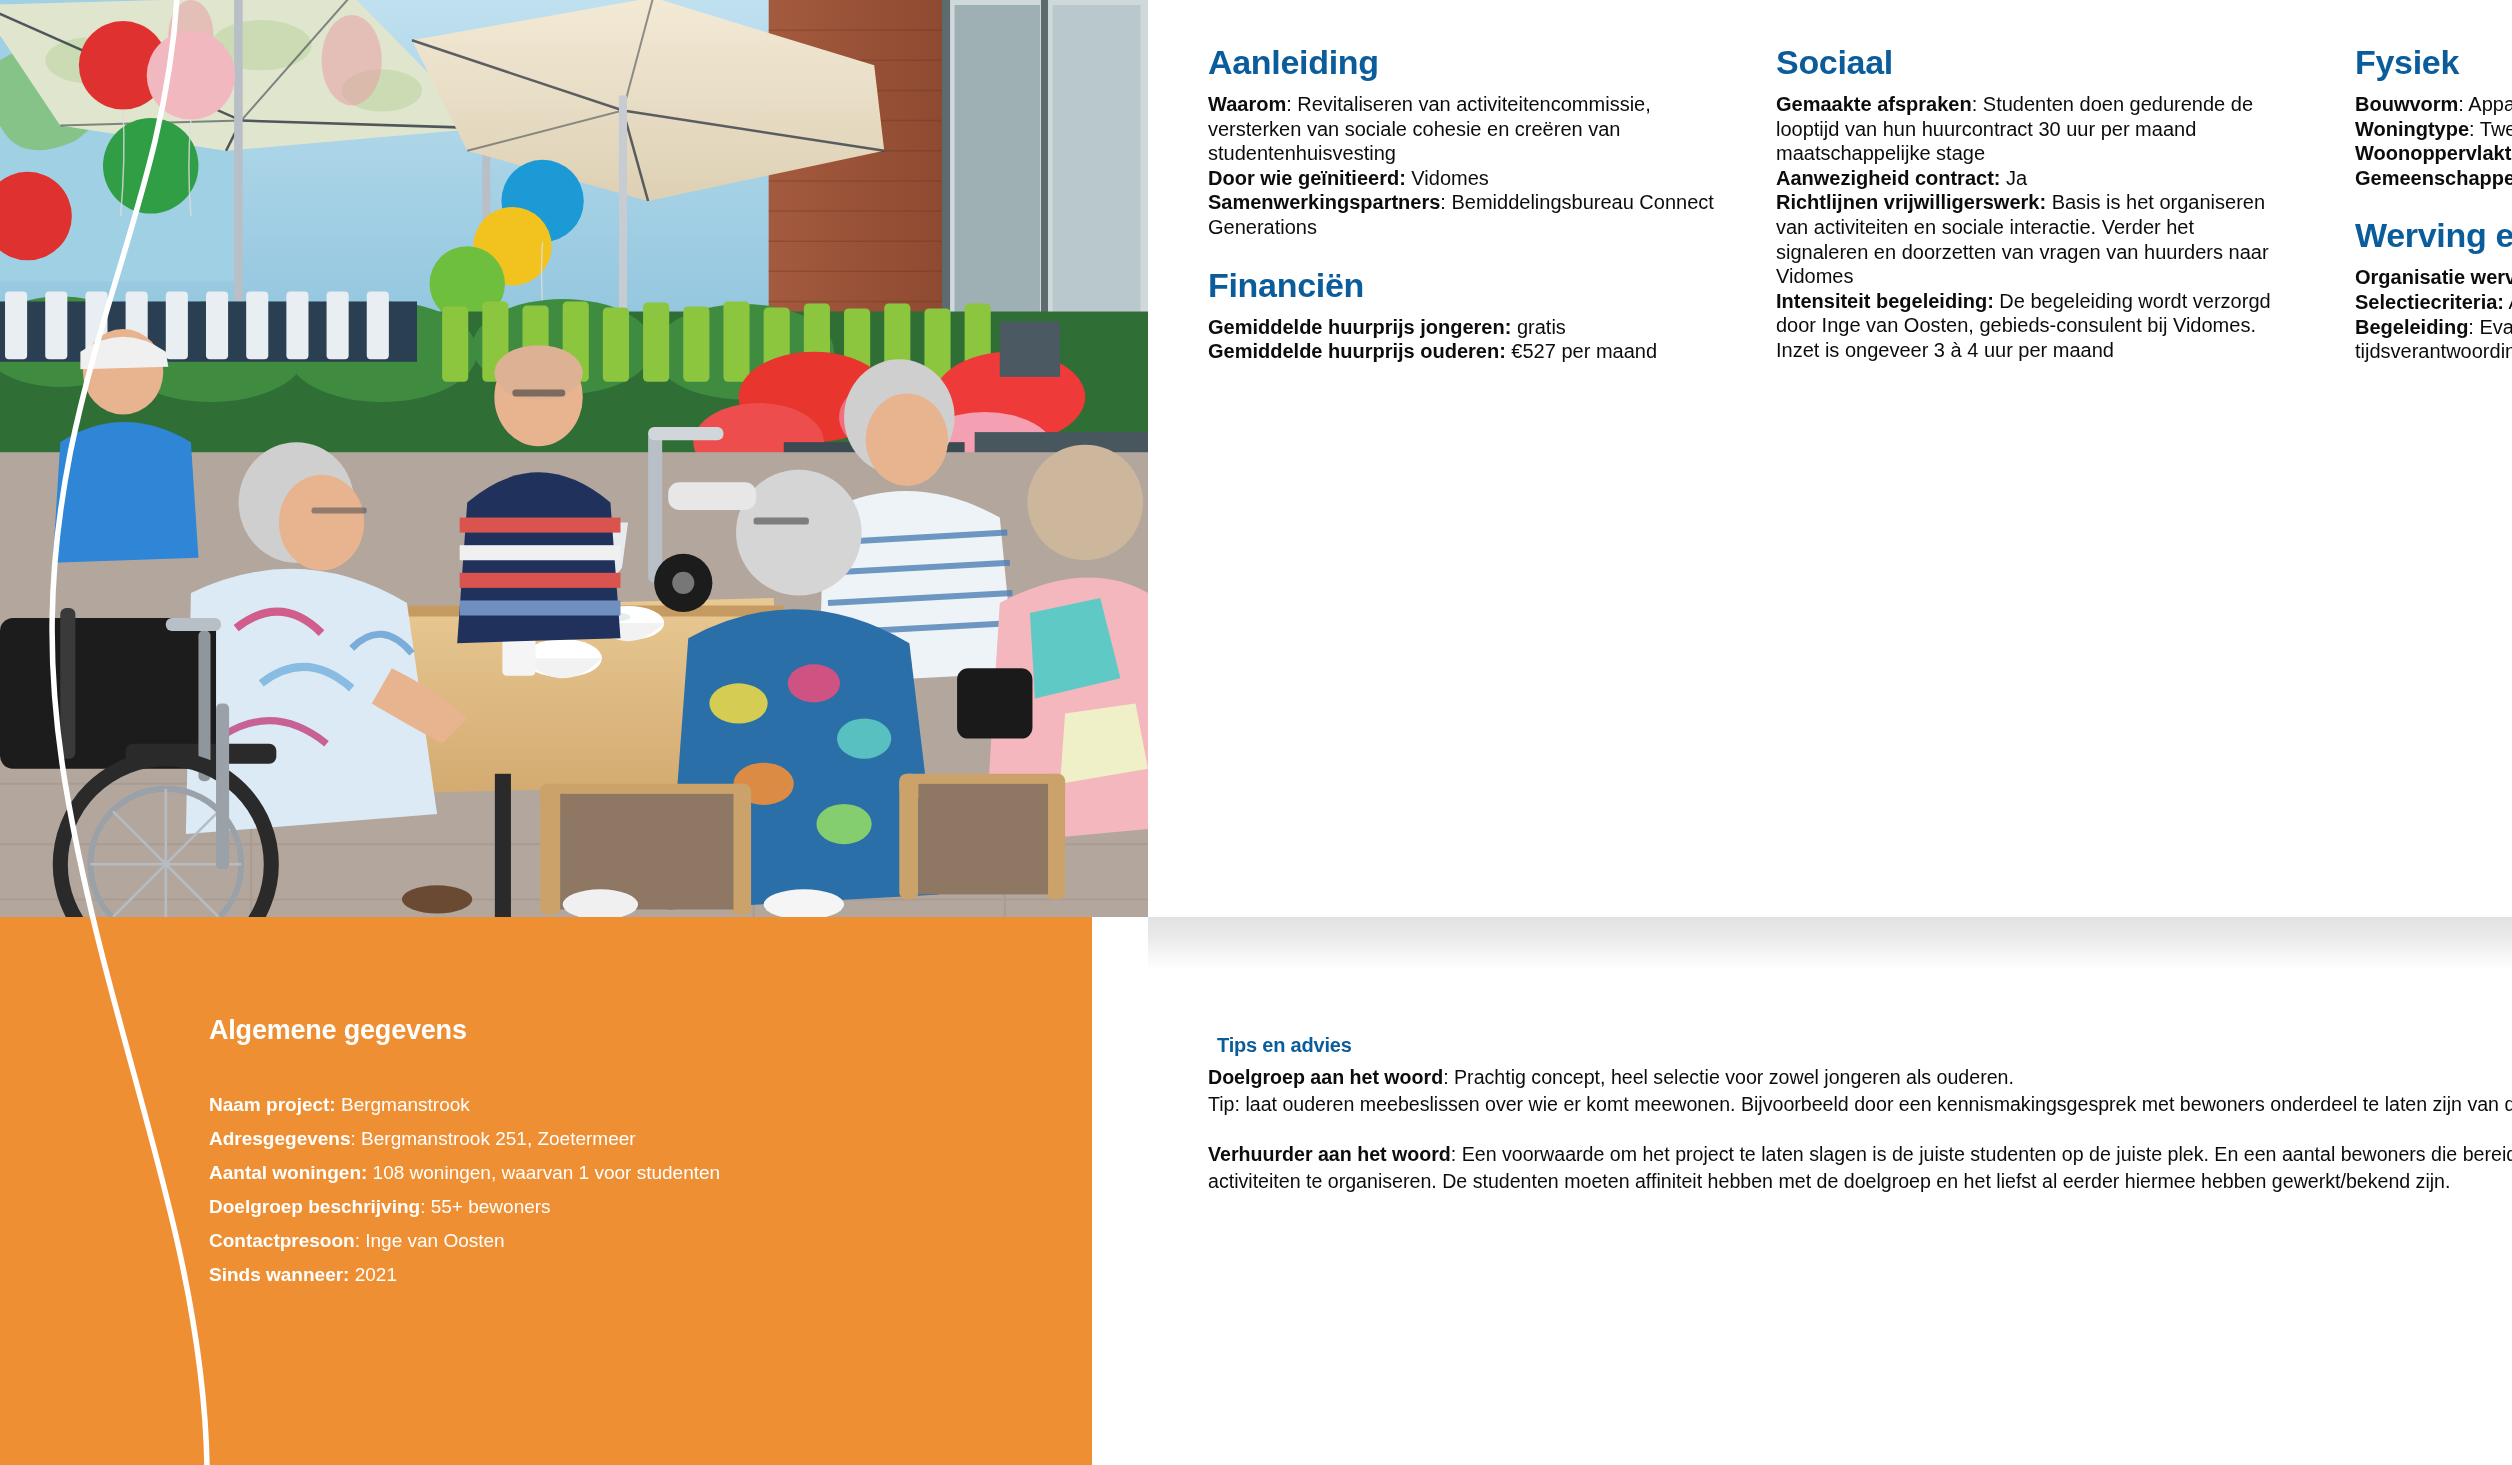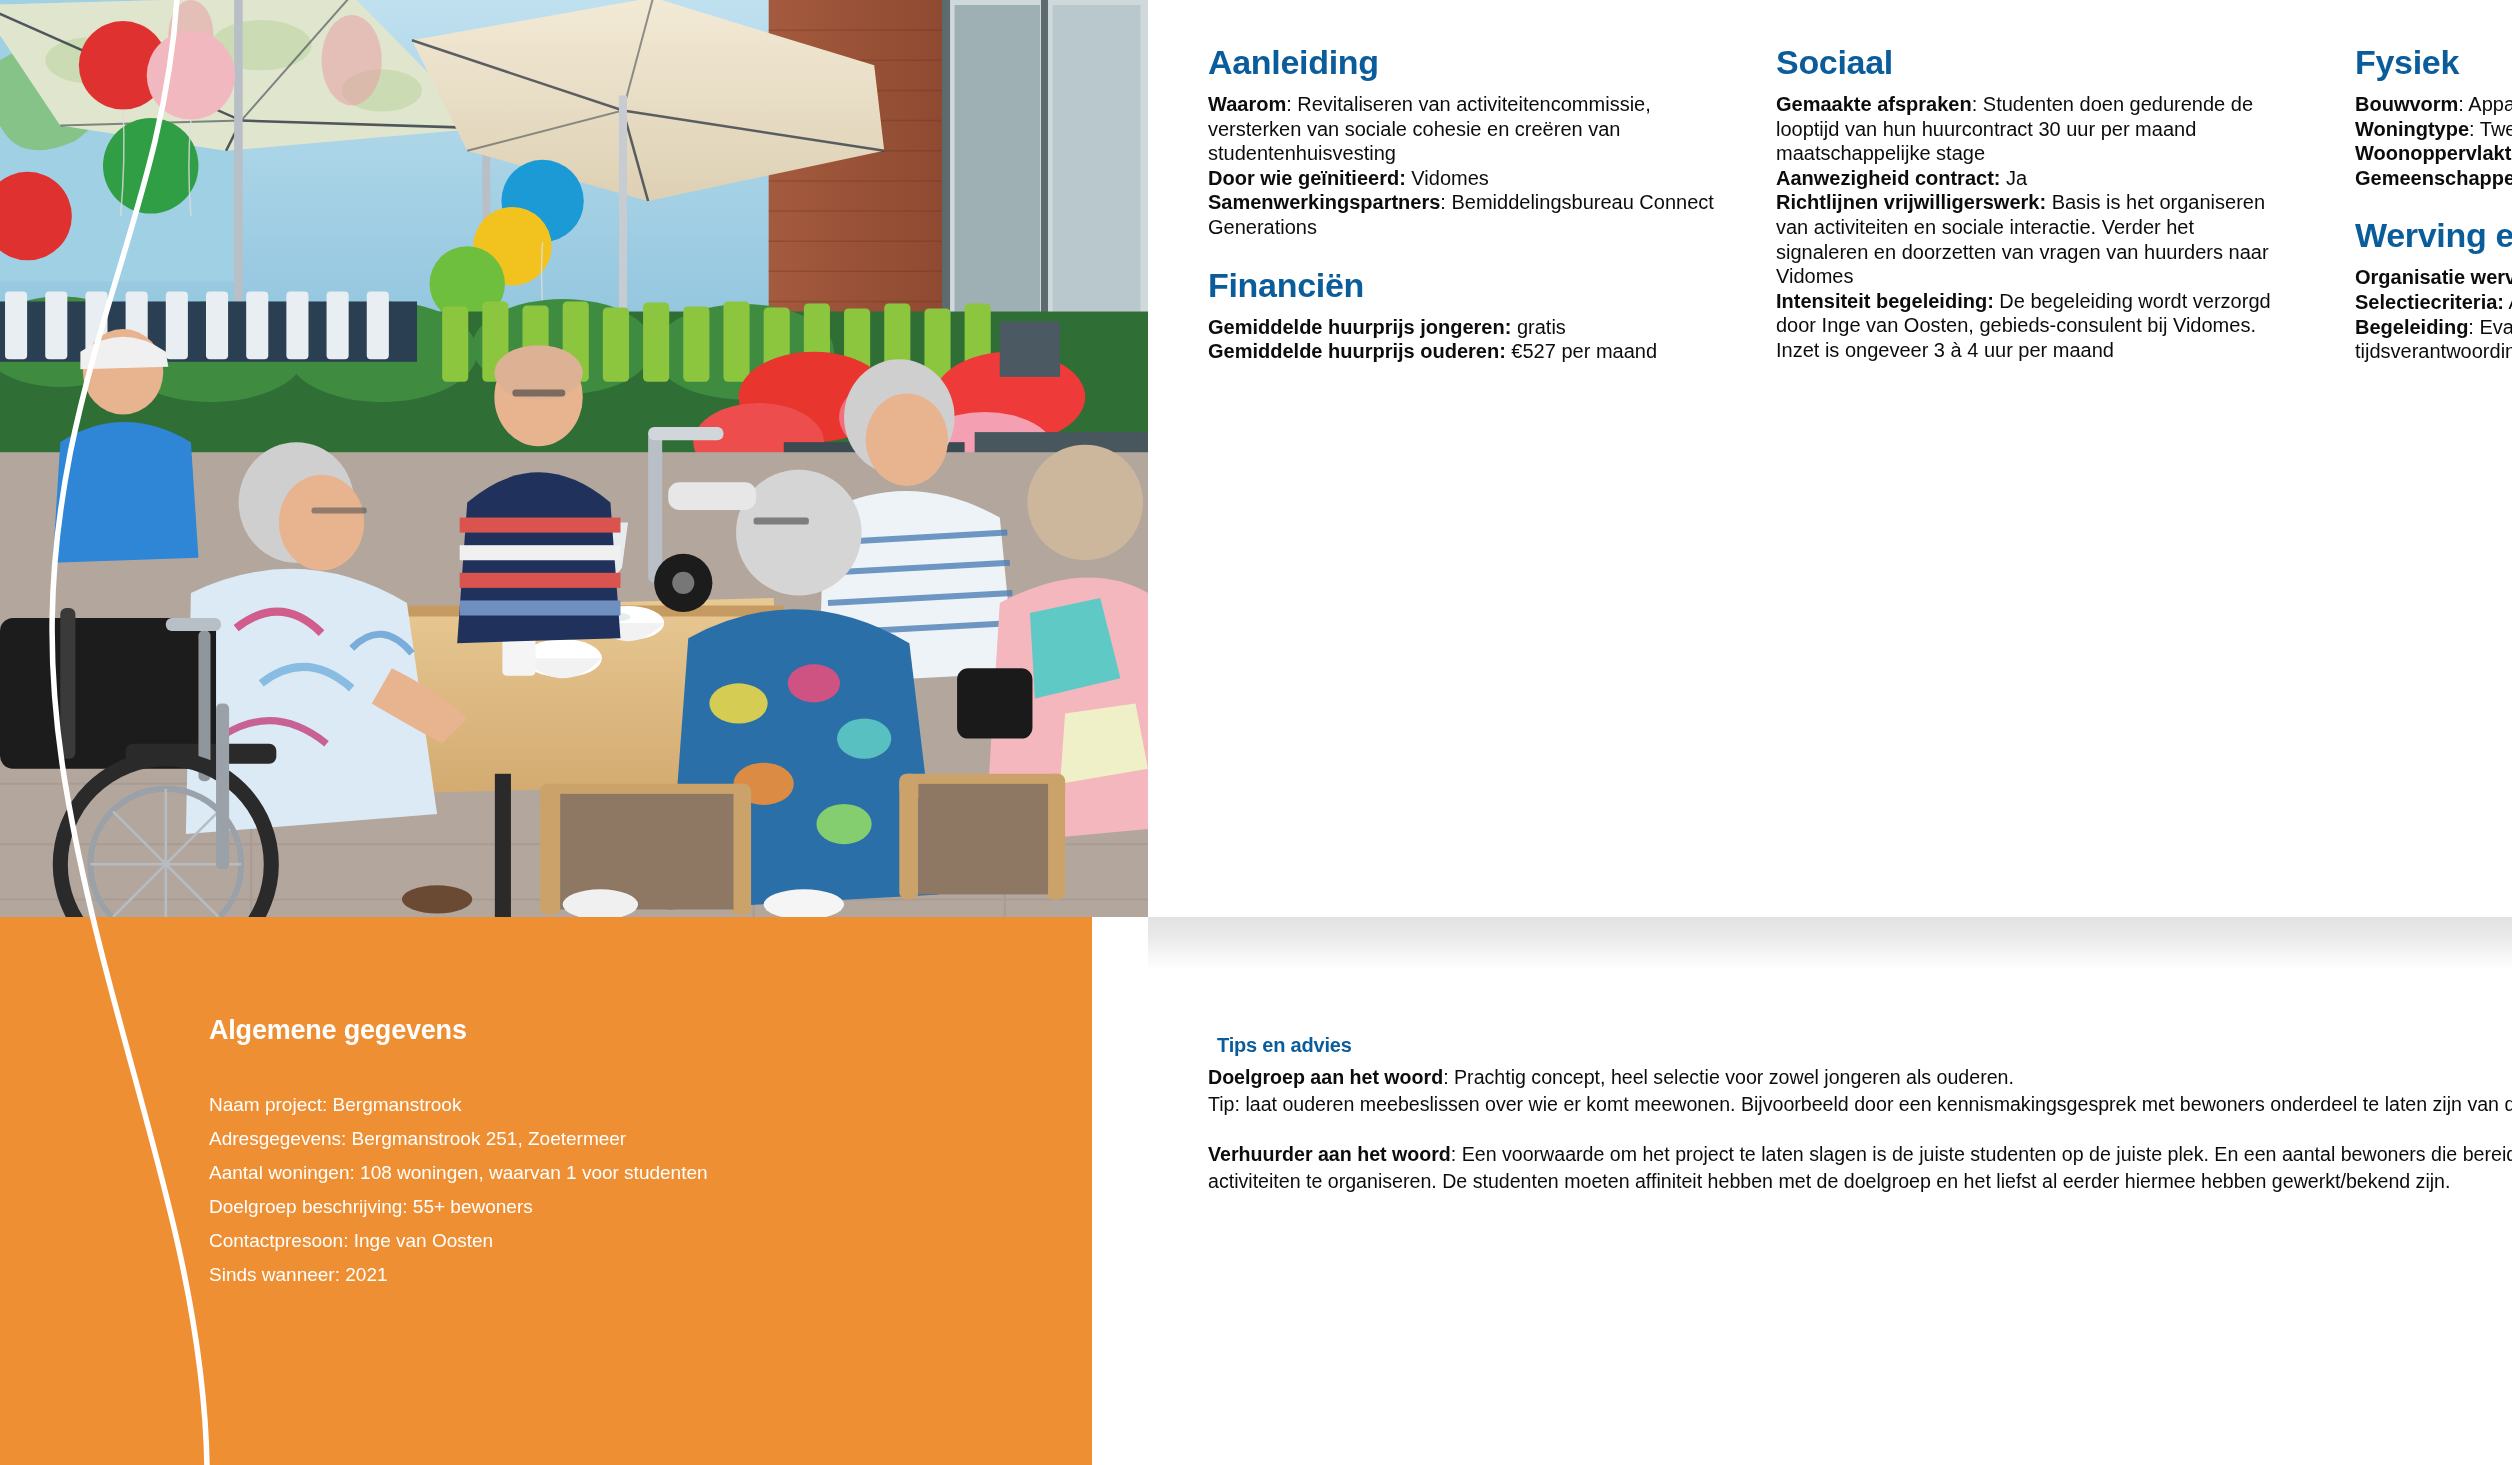--- a/index.html
+++ b/index.html
@@ -92,21 +92,21 @@
   }
   .og-list {
     position: absolute;
     left: 209px; top: 171px;
     width: 884px;
     color: #ffffff;
     font-size: 19px;
     line-height: 34px;
     font-weight: 300;
   }
-  .og-list b { font-weight: 400; text-align: right; }
+  .og-list b { font-weight: 700; text-align: right; }
 
   
   .tips-panel {
     position: absolute;
     left: 1148px; top: 917px;
     width: 1712px; height: 549px;
     background: #ffffff;
   }
   .tips-shadow {
     position: absolute;

